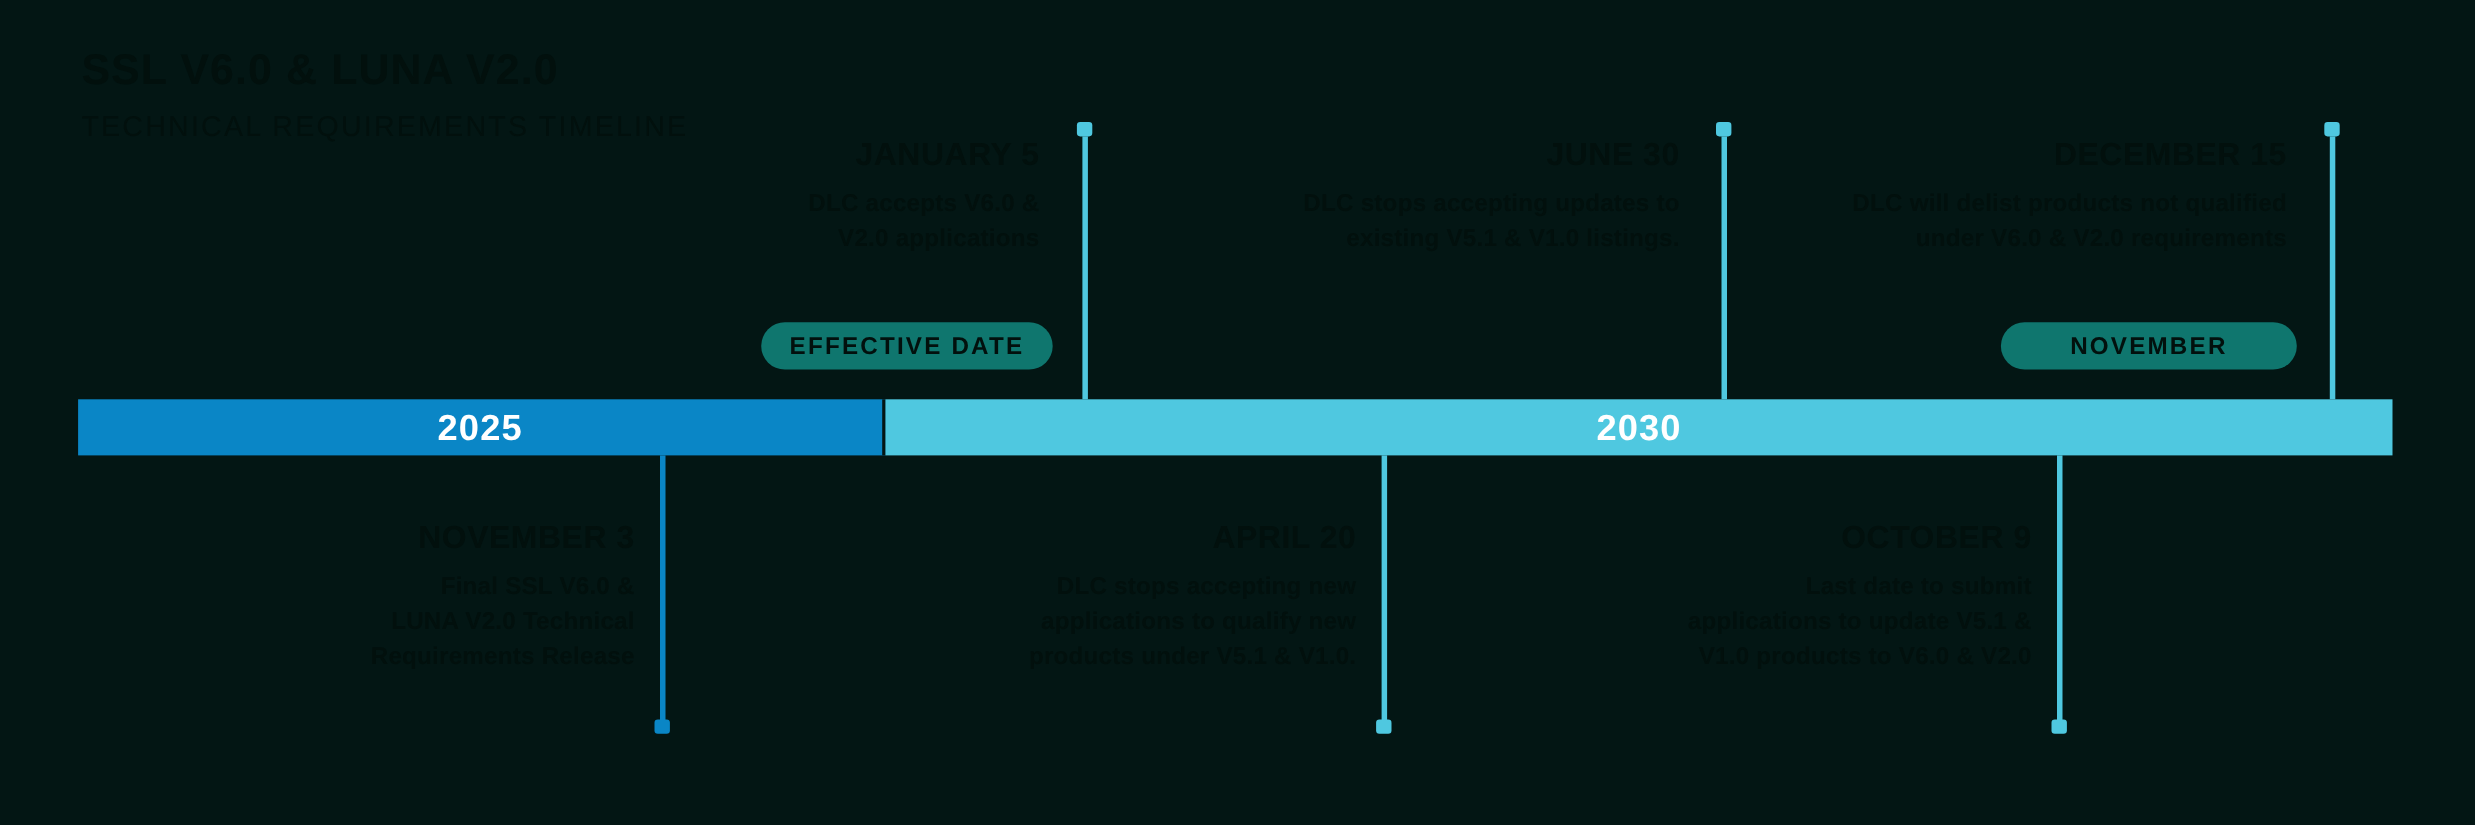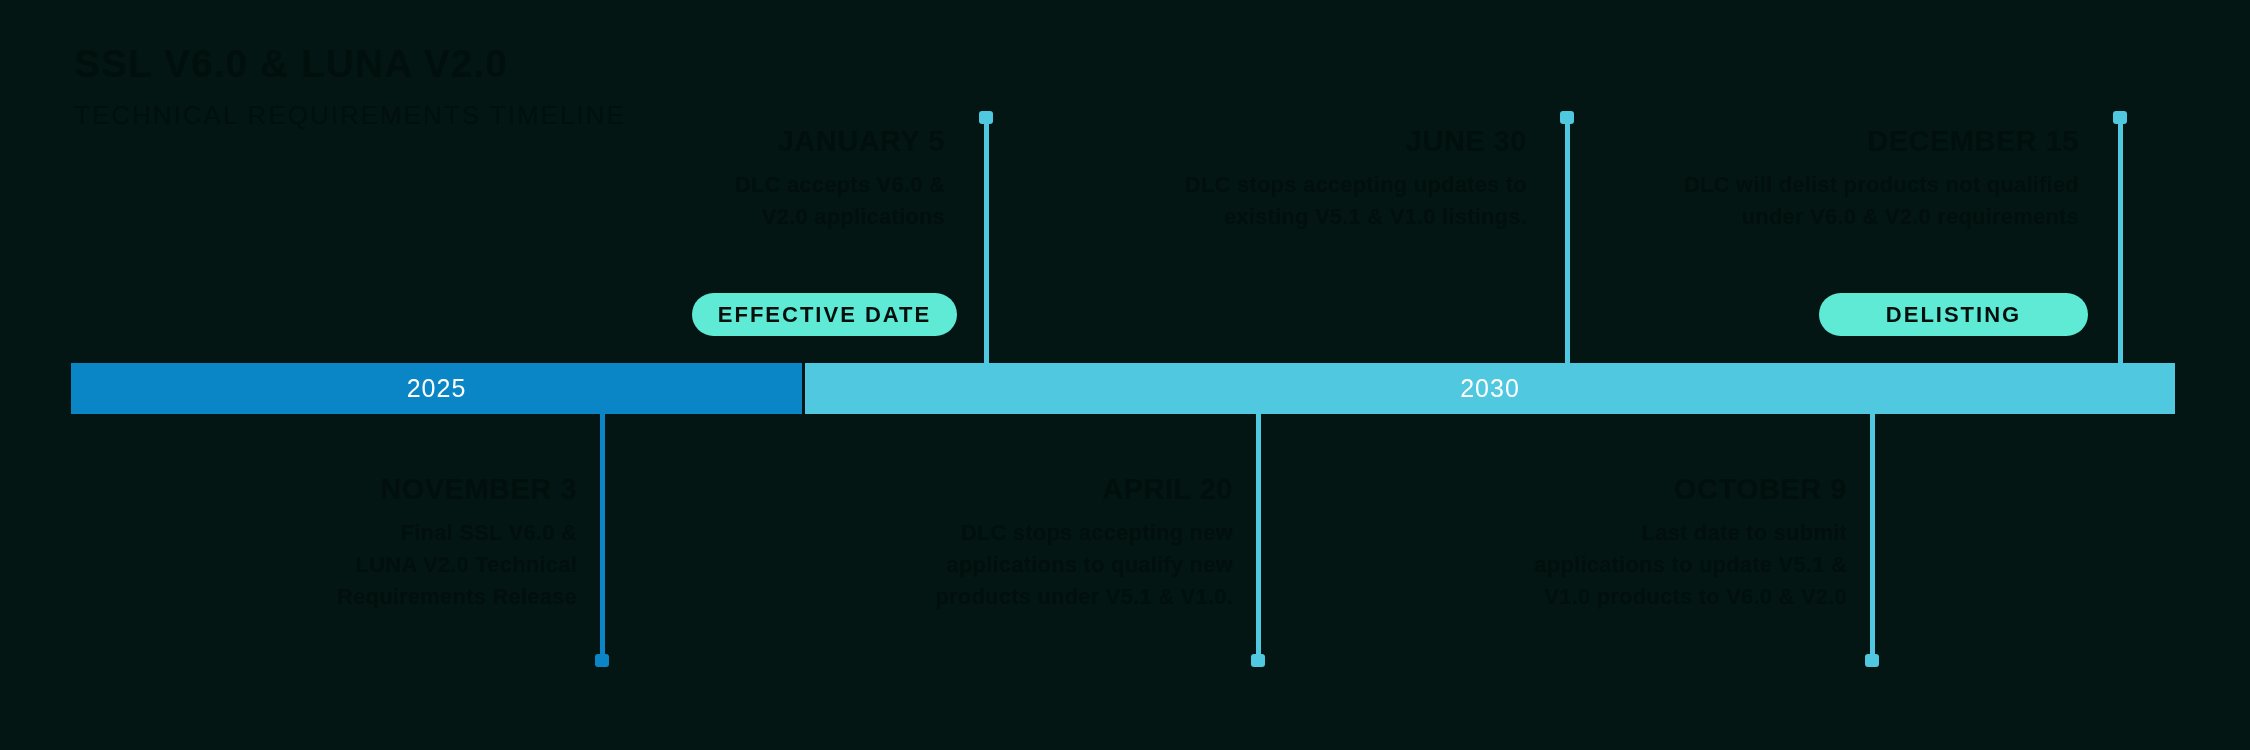--- a/index.html
+++ b/index.html
@@ -10,34 +10,34 @@
   }
   
   .hdr { position:absolute; left:74px; top:42px; color:#02100d; }
   .hdr h1 { margin:0; font-size:39px; font-weight:bold; letter-spacing:1px; color:#02100d; }
   .hdr .sub { margin-top:14px; font-size:26px; font-weight:400; letter-spacing:2px; color:#02100d; }
   
   .bar { position:absolute; left:71px; top:363px; width:2104px; height:51px; display:flex; }
   .seg { display:flex; align-items:center; justify-content:center; }
   .seg-2025 { width:731px; background:#0a86c6; border-right:3px solid #031614; }
   .seg-2026 { flex:1; background:#4fc8e0; }
-  .year { color:#ffffff; font-size:25px; font-weight:normal; letter-spacing:1px; }
+  .year { color:#ffffff; font-size:33px; font-weight:bold; letter-spacing:1px; }
   
   .connector { position:absolute; width:5px; }
   .cyan { background:#4fc8e0; }
   .blue { background:#0a86c6; }
   .marker { position:absolute; width:14px; height:13px; border-radius:3px; }
   
   .event { position:absolute; text-align:right; }
   .event-date { font-size:29px; font-weight:bold; letter-spacing:0.5px; color:#02100d; margin-bottom:13px; line-height:30px; }
   .event-desc { font-size:22px; font-weight:bold; letter-spacing:0.2px; color:#02100d; line-height:32px; }
   
   .badge {
     position:absolute; top:293px; height:43px; border-radius:22px;
-    background:#5eead4; color:#02100d;
+    background:#0f766e; color:#02100d;
     display:flex; align-items:center; justify-content:center;
     font-size:22px; font-weight:bold; letter-spacing:2px;
   }
 </style>
 </head>
 <body>
 
 <div class="canvas">
 
   <div class="hdr">
@@ -117,15 +117,15 @@
   <div class="event" style="top:474px; right:403px;">
     <div class="event-date">OCTOBER 9</div>
     <div class="event-desc">
       <div>Last date to submit</div>
       <div>applications to update V5.1 &amp;</div>
       <div>V1.0 products to V6.0 &amp; V2.0</div>
     </div>
   </div>
 
   <div class="badge" style="left:692px; width:265px;">EFFECTIVE DATE</div>
-  <div class="badge" style="left:1819px; width:269px;">DELISTING</div>
+  <div class="badge" style="left:1819px; width:269px;">NOVEMBER</div>
 
 </div>
 
 </body></html>

